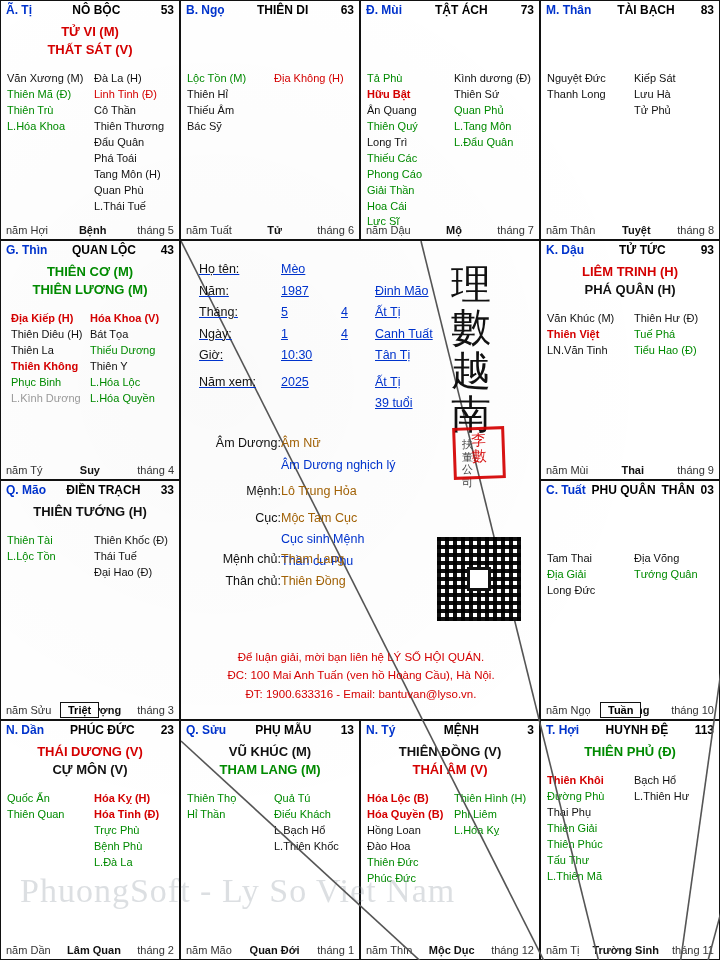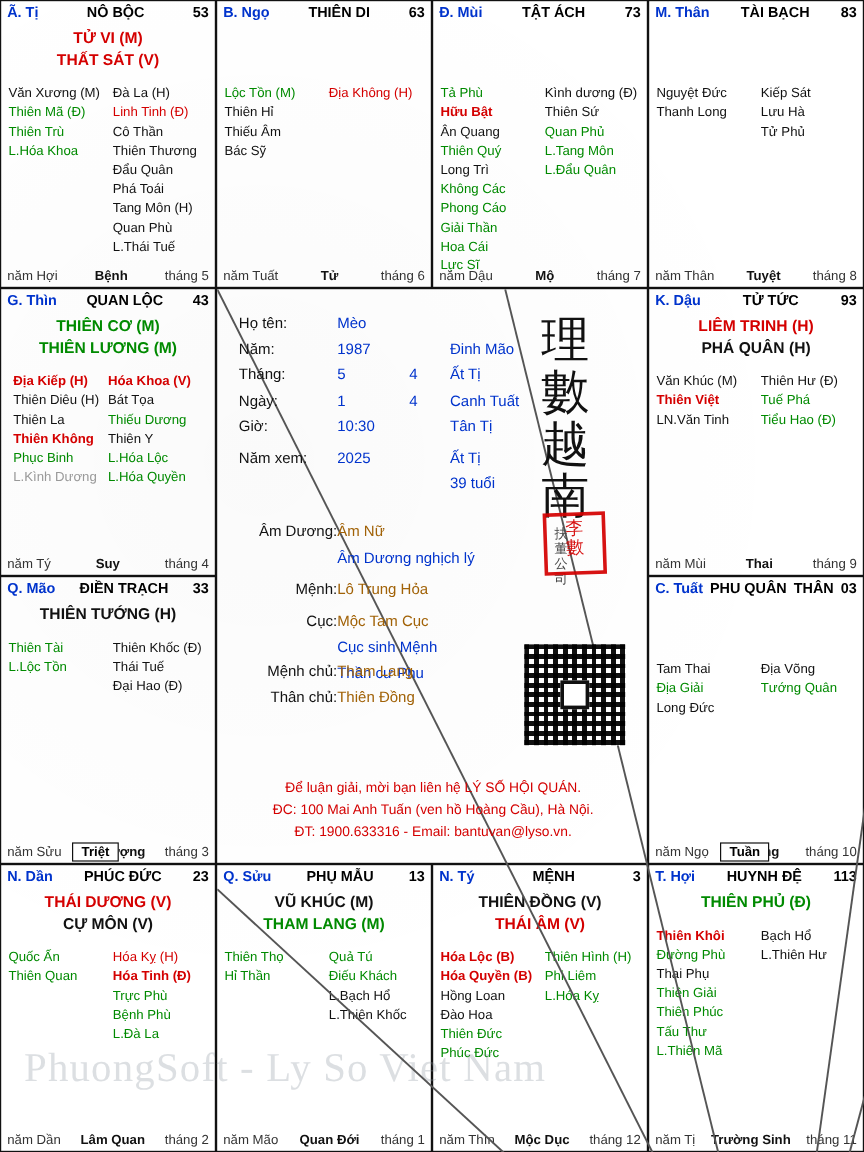--- a/index.html
+++ b/index.html
@@ -97,21 +97,21 @@
 
   
   .info-block {
     position:absolute;
     left:18px; top:22px;
     font-size:12.5px;
     line-height:1.0;
     color:#0033cc;
     z-index:6;
   }
-  .info-row { display:flex; margin-bottom:9px; }
+  .info-row { display:flex; margin-bottom:9px;text-decoration:underline; }
   .info-label { width:82px; color:#111; }
   .info-v1 { width:60px; color:#0033cc; }
   .info-v2 { width:34px; color:#0033cc; }
   .info-v3 { color:#0033cc; }
 
   .info-block2 {
     position:absolute; left:18px; top:196px;
     font-size:12.5px; line-height:1.0; z-index:6;
   }
   .ib2-row { display:flex; margin-bottom:9px;text-align:right; }
@@ -265,21 +265,21 @@
       <span class="pal-name">TẬT ÁCH</span>
       <span class="pal-num">73</span>
     </div>
     <div class="cols" style="top:70px">
       <div class="col">
         <div class="s-green">Tả Phù</div>
         <div class="s-red" style="font-weight:bold">Hữu Bật</div>
         <div class="s-black">Ân Quang</div>
         <div class="s-green">Thiên Quý</div>
         <div class="s-black">Long Trì</div>
-        <div class="s-green">Không Các</div>
+        <div class="s-green">Thiếu Các</div>
         <div class="s-green">Phong Cáo</div>
         <div class="s-green">Giải Thần</div>
         <div class="s-green">Hoa Cái</div>
         <div class="s-green">Lực Sĩ</div>
       </div>
       <div class="col right">
         <div class="s-black">Kình dương (Đ)</div>
         <div class="s-black">Thiên Sứ</div>
         <div class="s-green">Quan Phủ</div>
         <div class="s-green">L.Tang Môn</div>
@@ -549,21 +549,21 @@
     <div class="main-stars">
       <div class="ms-red">THÁI DƯƠNG (V)</div>
       <div class="ms-black">CỰ MÔN (V)</div>
     </div>
     <div class="cols" style="top:70px">
       <div class="col">
         <div class="s-green">Quốc Ấn</div>
         <div class="s-green">Thiên Quan</div>
       </div>
       <div class="col right">
-        <div class="s-red" style="font-weight:normal">Hóa Kỵ (H)</div>
+        <div class="s-red" style="font-weight:bold">Hóa Kỵ (H)</div>
         <div class="s-red" style="font-weight:bold">Hóa Tinh (Đ)</div>
         <div class="s-green">Trực Phù</div>
         <div class="s-green">Bệnh Phù</div>
         <div class="s-green">L.Đà La</div>
       </div>
     </div>
     <div class="pal-foot">
       <span class="foot-left">năm Dần</span>
       <span class="foot-mid">Lâm Quan</span>
       <span class="foot-right">tháng 2</span>

